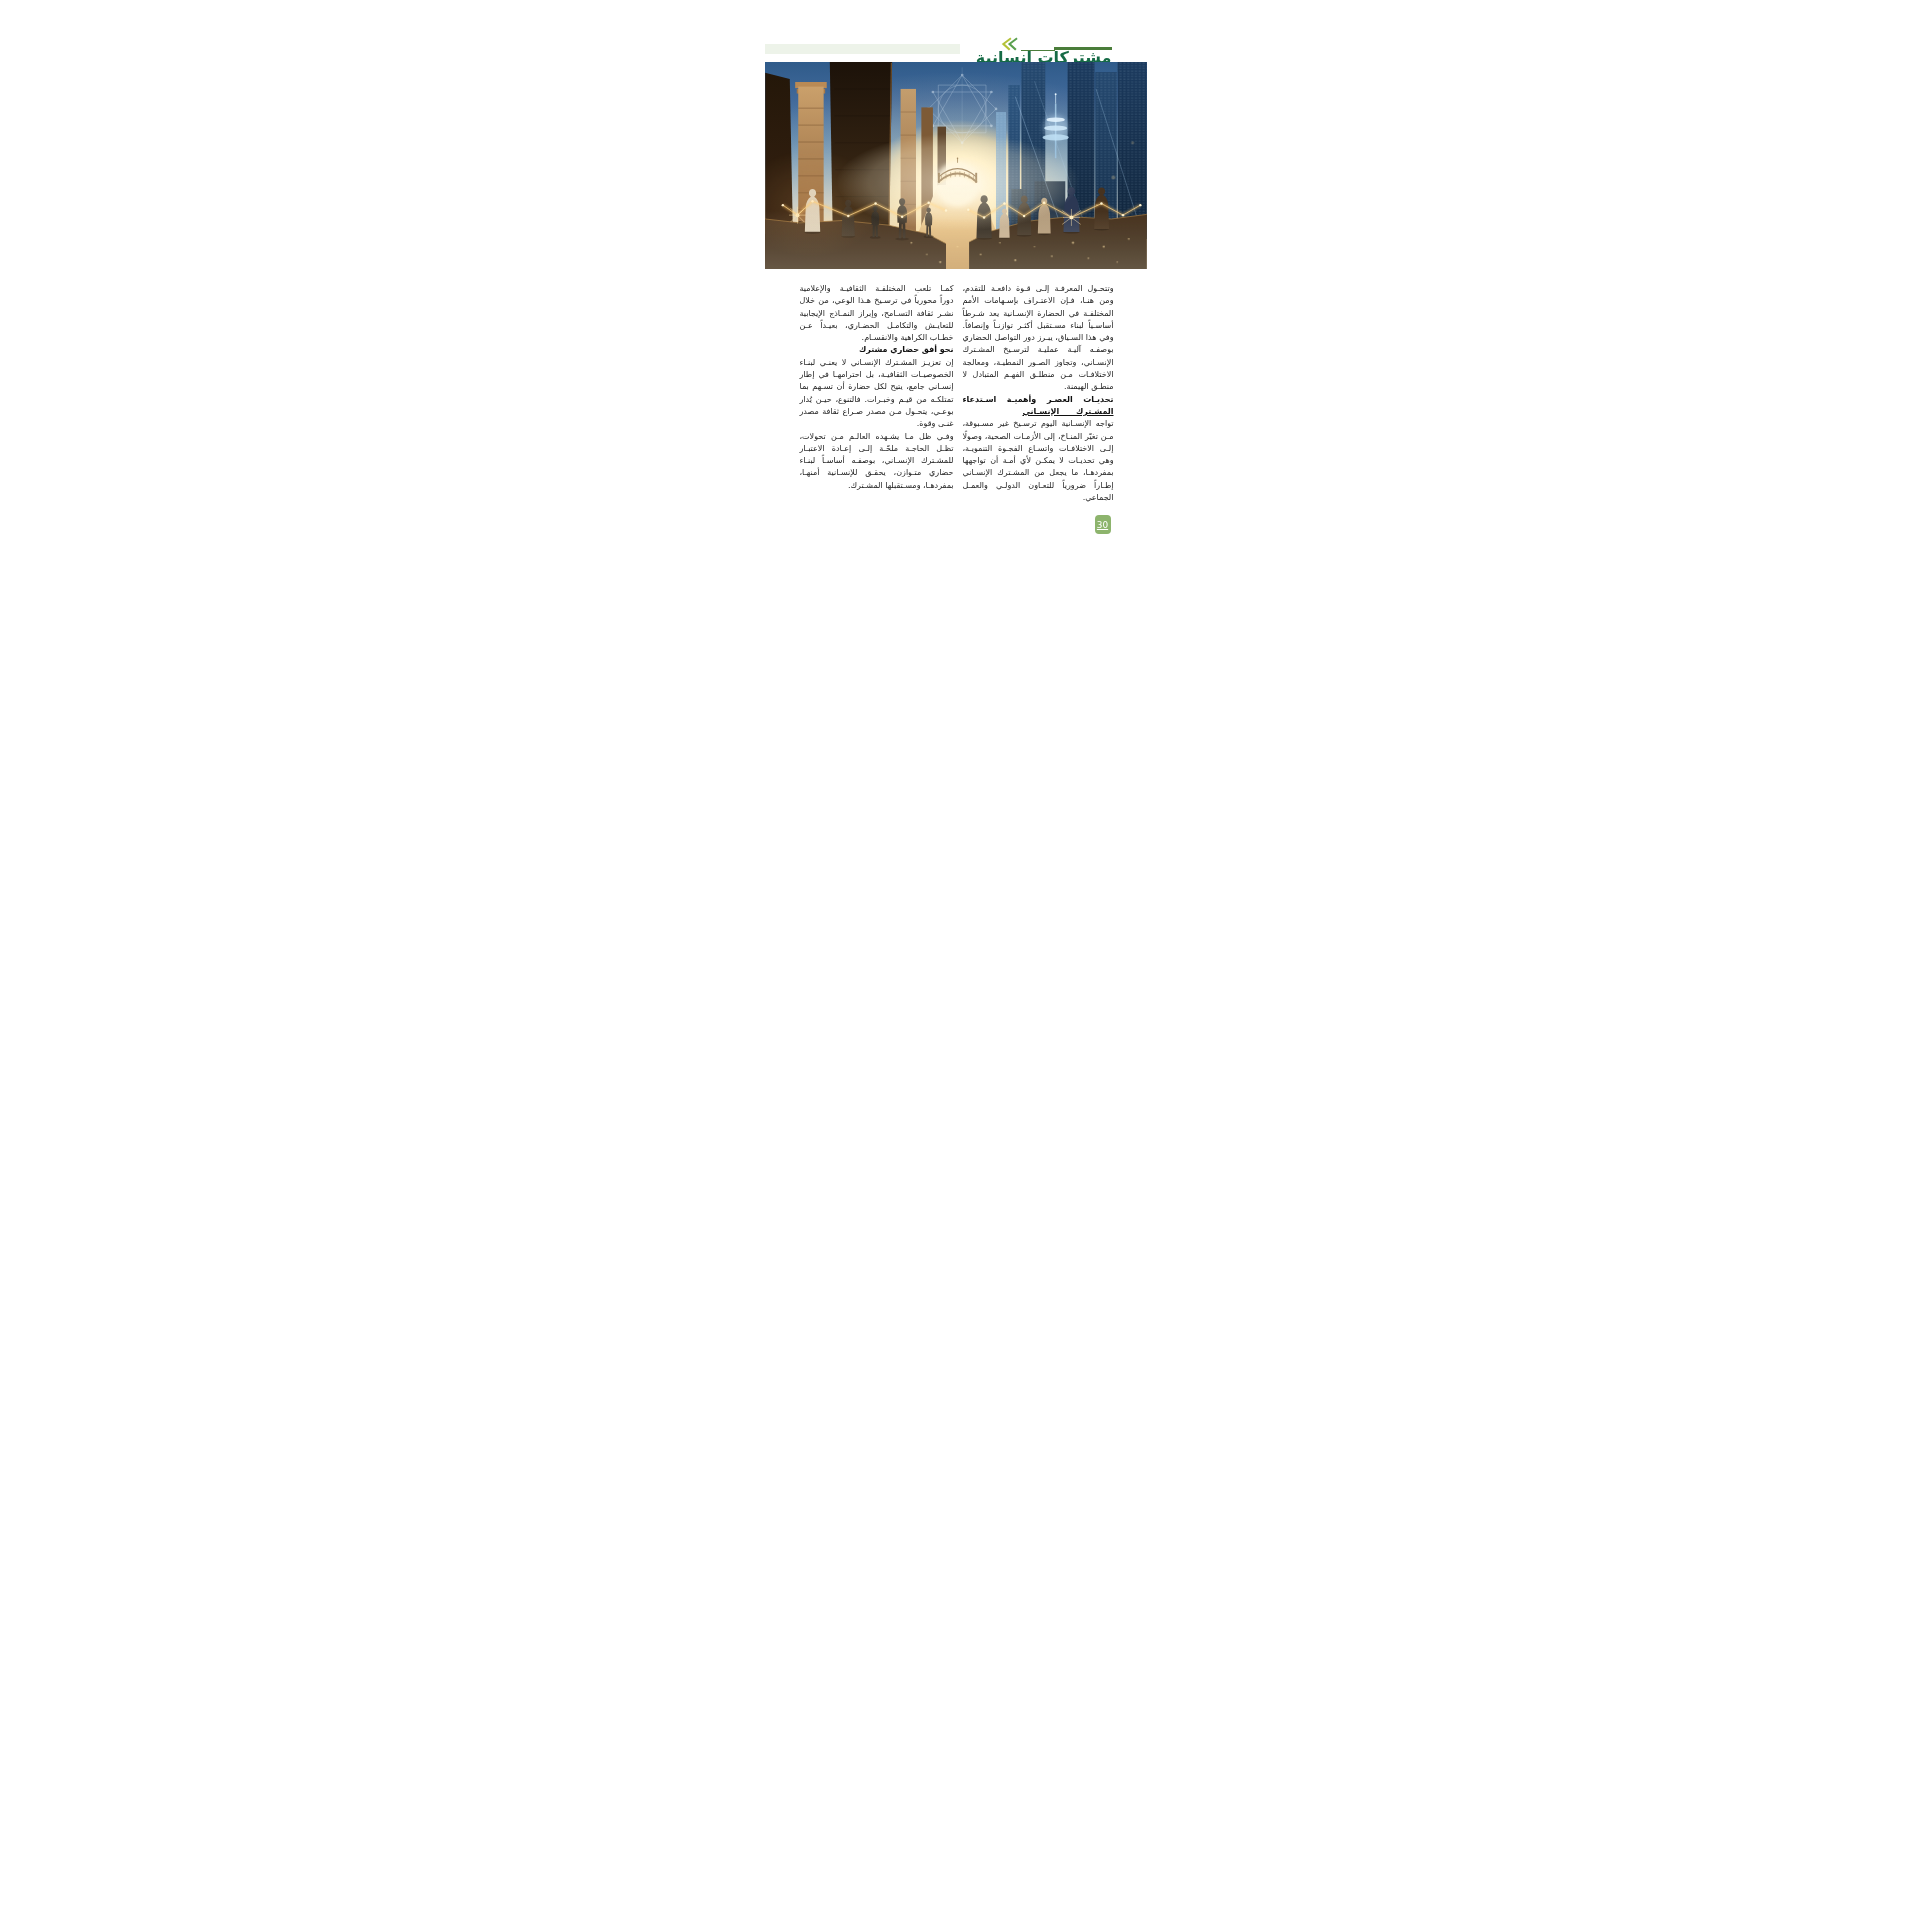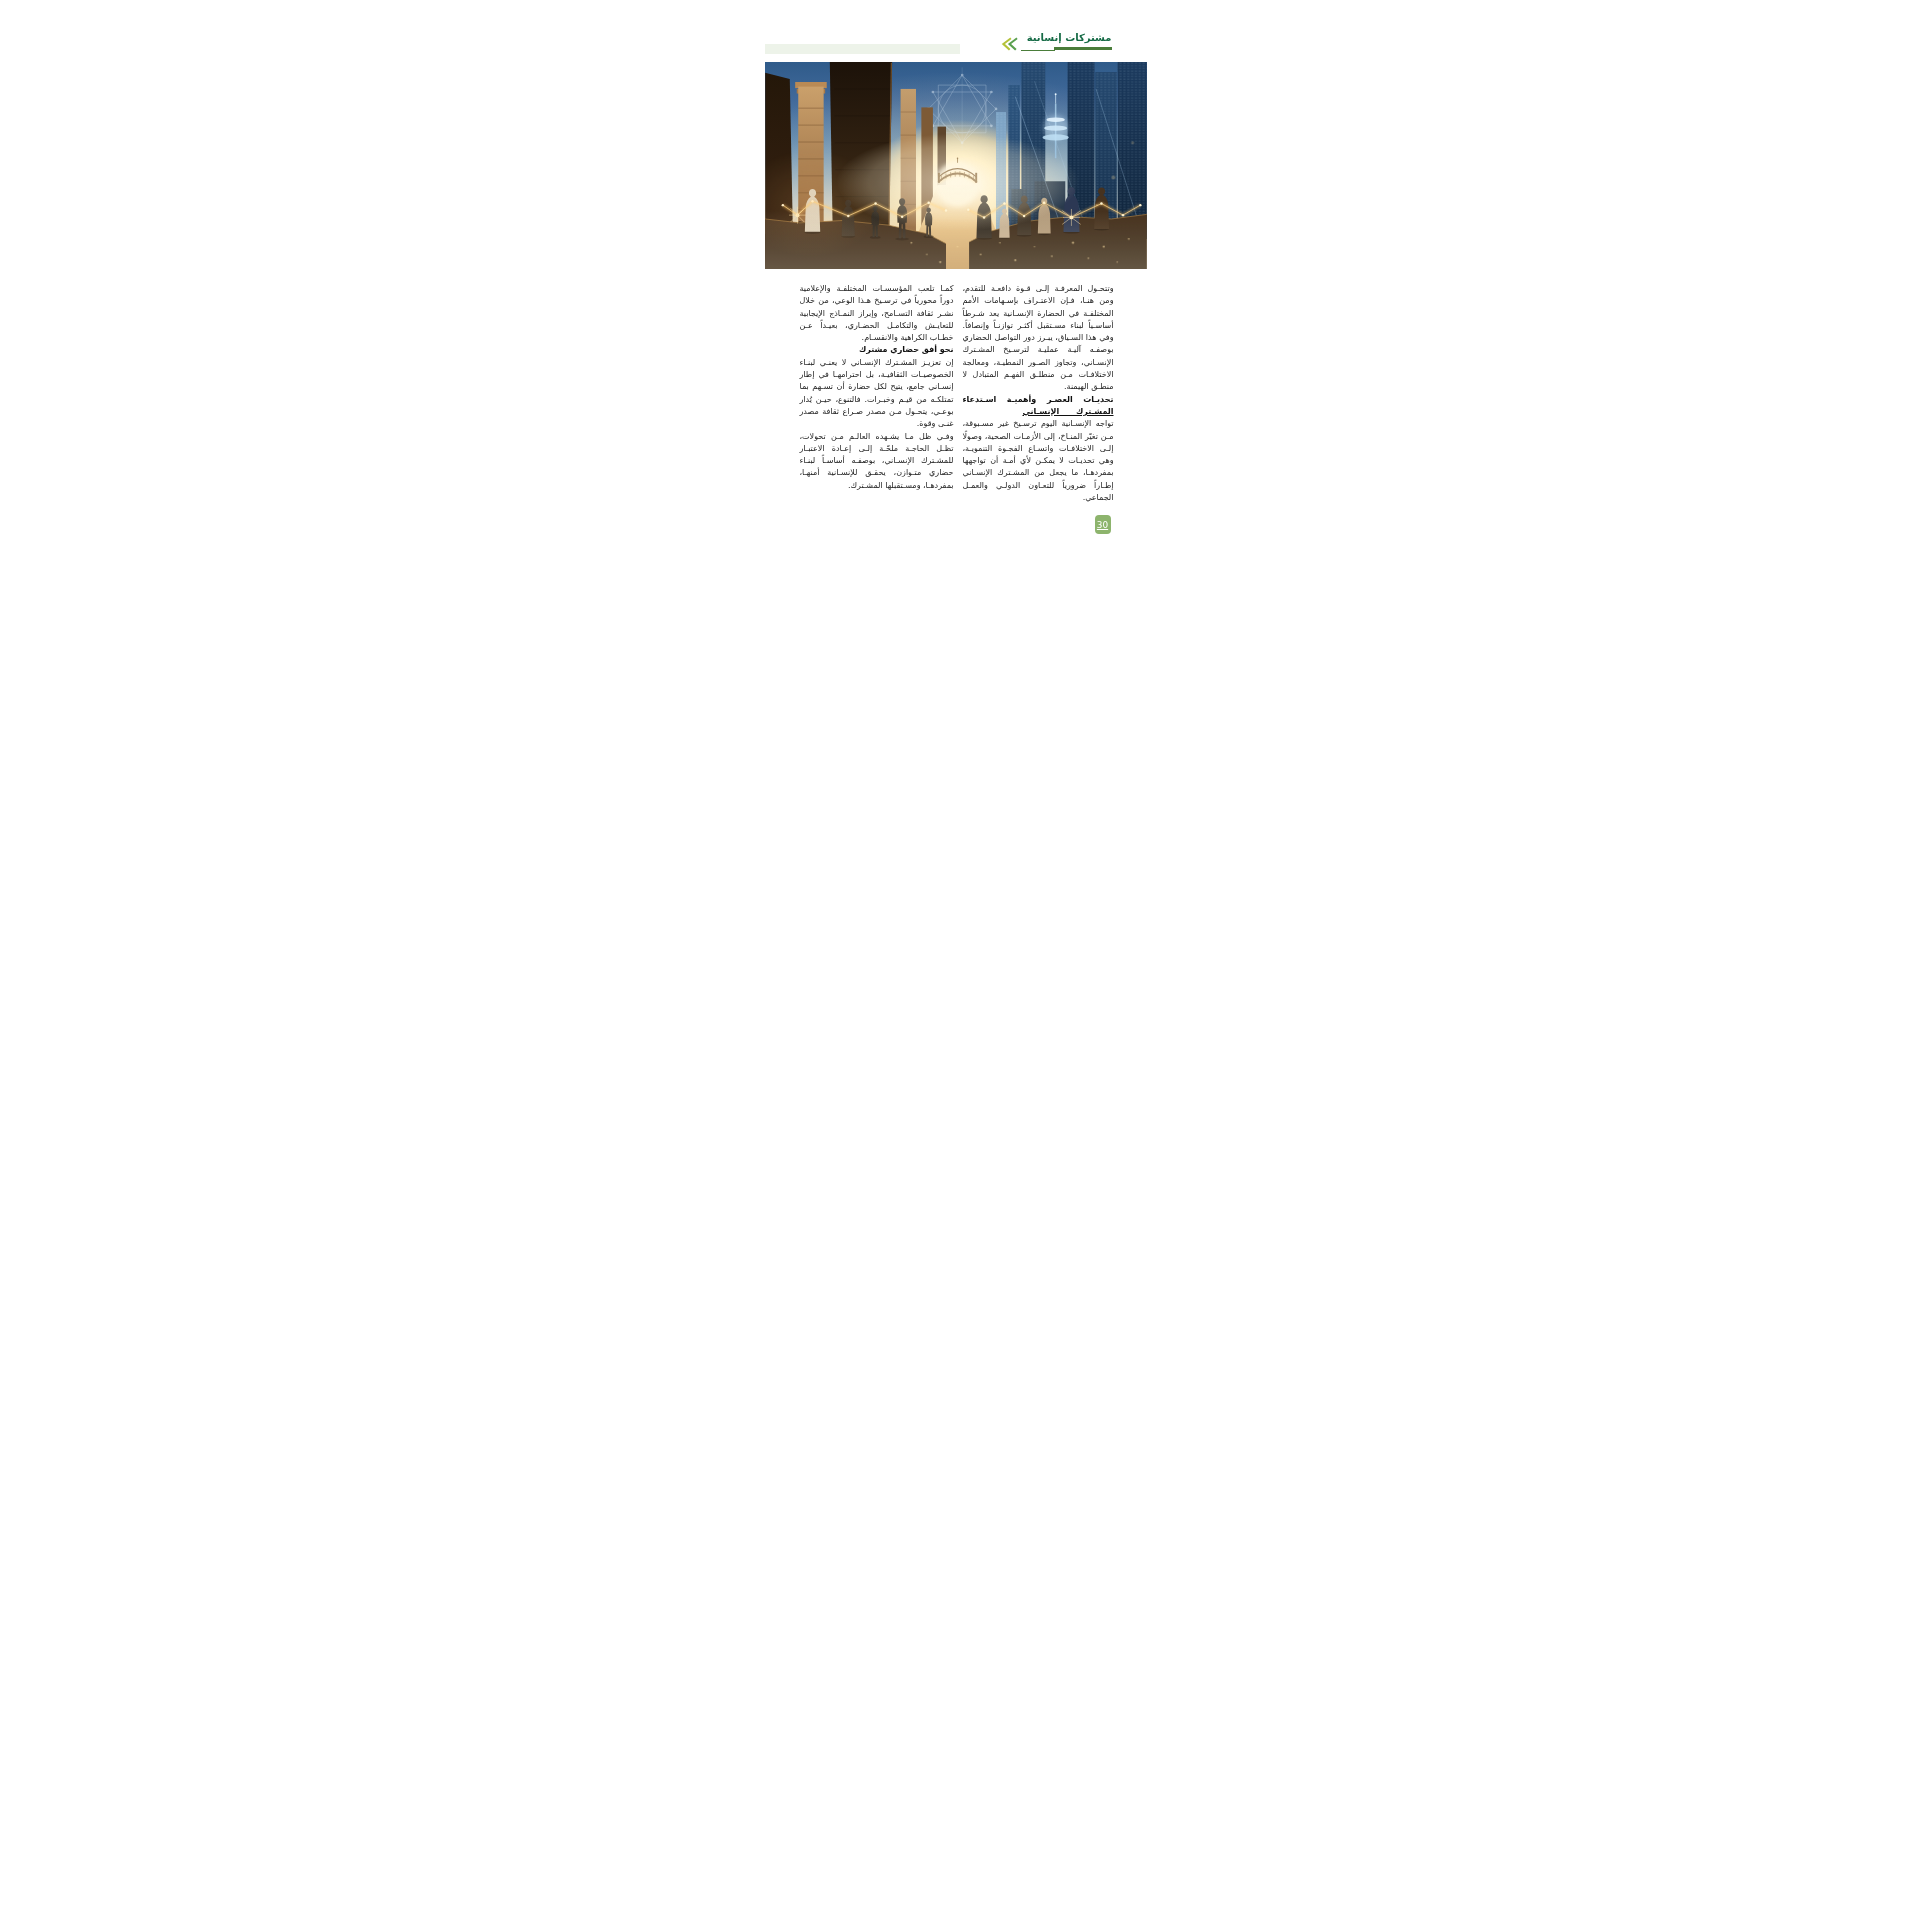--- a/index.html
+++ b/index.html
@@ -1,20 +1,20 @@
 <!DOCTYPE html>
 <html lang="ar" style="font-size:6.2px"><head>
 <meta charset="utf-8">
 <style>
   html,body{margin:0;padding:0;background:#ffffff;}
   .page{position:relative;width:382px;height:540px;margin:0 auto;background:#fff;overflow:hidden;
         font-family:"DejaVu Sans",sans-serif;}
   
   .band{position:absolute;left:0;top:44px;width:195px;height:9.6px;background:#edf3e9;}
-  .sec-title{position:absolute;right:35px;top:32px;font-size:10px;font-weight:700;color:#166b46;
+  .sec-title{position:absolute;right:35px;top:48px;font-size:16px;font-weight:700;color:#166b46;
              direction:rtl;white-space:nowrap;text-align:right;}
   .chev{position:absolute;right:128px;top:37px;width:17.7px;height:14px;}
   .underline{position:absolute;right:35px;top:47px;width:91px;height:3.9px;}
   .u-thick{position:absolute;right:0;top:0;width:58px;height:2.9px;background:#4a7d3a;}
   .u-thin{position:absolute;left:0;bottom:0;width:34px;height:0.8px;background:#4a7d3a;}
   
   .photo{position:absolute;left:0;top:62px;width:382px;height:207px;overflow:hidden;
     background:
       radial-gradient(ellipse 116px 85px at 50.5% 60%, #fffef8 0%, #ffefc2 35%, rgba(255,224,160,.6) 60%, rgba(255,224,160,0) 78%),
       radial-gradient(ellipse 347px 193px at 50% 70%, rgba(255,233,190,.5), transparent 70%),
@@ -331,21 +331,21 @@
       <div class="line bg">المشـترك الإنسـاني</div>
       <div class="line j">تواجه الإنسـانية اليوم ترسـيخ غير مسـبوقة،</div>
       <div class="line j">مـن تغيّر المنـاخ، إلى الأزمـات الصحية، وصولًا</div>
       <div class="line j">إلـى الاختلافـات واتسـاع الفجـوة التنمويـة،</div>
       <div class="line j">وهي تحديـات لا يمكـن لأي أمـة أن تواجهها</div>
       <div class="line j">بمفردهـا، ما يجعل من المشـترك الإنسـاني</div>
       <div class="line j">إطـاراً ضرورياً للتعـاون الدولـي والعمـل</div>
       <div class="line e">الجماعي.</div>
     </div>
   <div class="col col-left">
-      <div class="line j">كمـا تلعب المؤسسـات المختلفـة والإعلامية</div>
+      <div class="line j">كمـا تلعب المختلفـة الثقافيـة والإعلامية</div>
       <div class="line j">دوراً محورياً في ترسـيخ هـذا الوعي، من خلال</div>
       <div class="line j">نشـر ثقافة التسـامح، وإبراز النمـاذج الإيجابية</div>
       <div class="line j">للتعايـش والتكامـل الحضـاري، بعيـداً عـن</div>
       <div class="line e">خطـاب الكراهية والانقسـام.</div>
       <div class="line br">نحو أفق حضاري مشترك</div>
       <div class="line j">إن تعزيـز المشـترك الإنسـاني لا يعنـي لبنـاء</div>
       <div class="line j">الخصوصيـات الثقافيـة، بل احترامهـا في إطار</div>
       <div class="line j">إنسـاني جامع، يتيح لكل حضارة أن تسـهم بما</div>
       <div class="line j">تمتلكـه من قيـم وخبـرات. فالتنوع، حيـن يُدار</div>
       <div class="line j">بوعـي، يتحـول مـن مصدر صـراع ثقافة مصدر</div>

